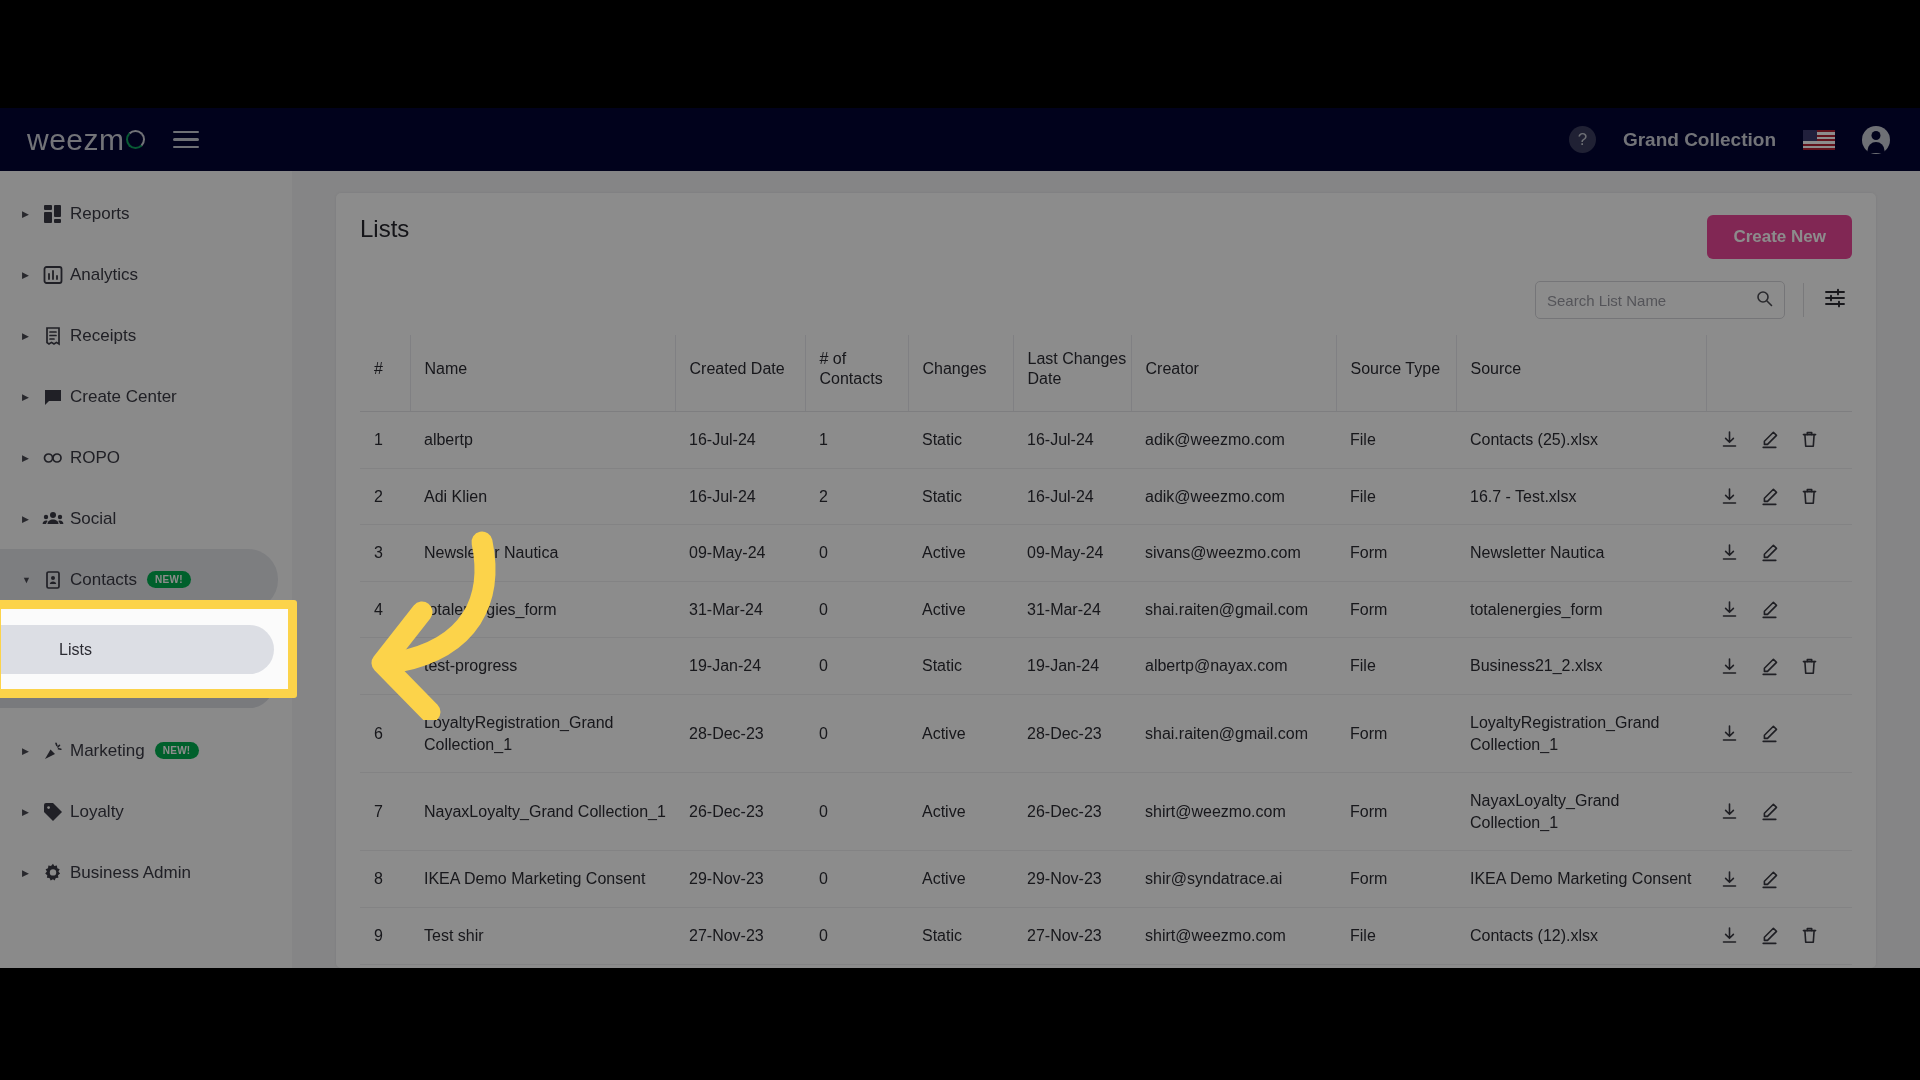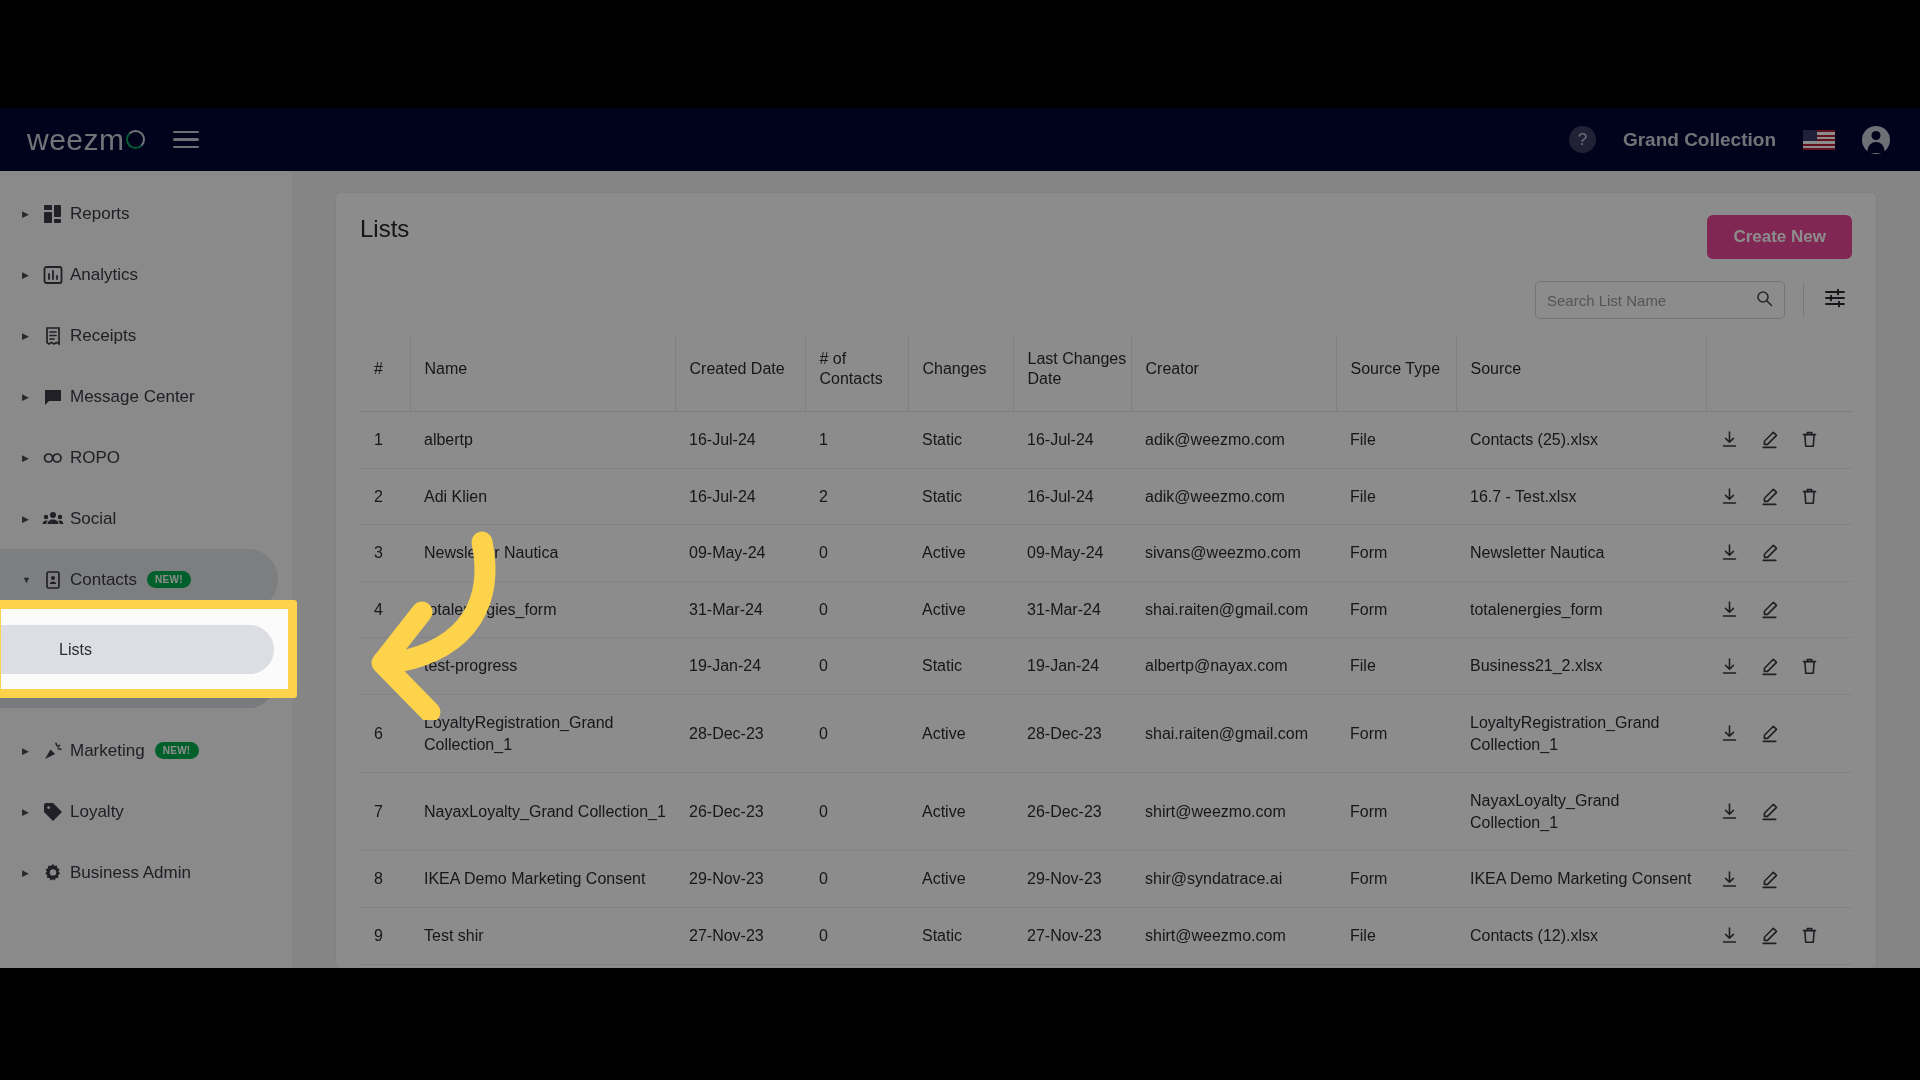--- a/index.html
+++ b/index.html
@@ -175,21 +175,21 @@
       <span class="nav-label">Receipts</span>
     </div>
 
     <div class="nav-item">
       <span class="caret">▶</span>
       <span class="nav-ico">
         <svg width="20" height="20" viewBox="0 0 20 20" fill="currentColor">
           <path d="M2 3h16v11H6l-4 4z"></path>
         </svg>
           </span>
-      <span class="nav-label">Message Center</span>
+      <span class="nav-label">Create Center</span>
     </div>
 
     <div class="nav-item">
       <span class="caret">▶</span>
       <span class="nav-ico">
         <svg width="22" height="20" viewBox="0 0 22 20" fill="none" stroke="currentColor" stroke-width="1.7">
           <circle cx="6.5" cy="10" r="4"></circle>
               <circle cx="15" cy="10" r="4"></circle>
         </svg>
           </span>

